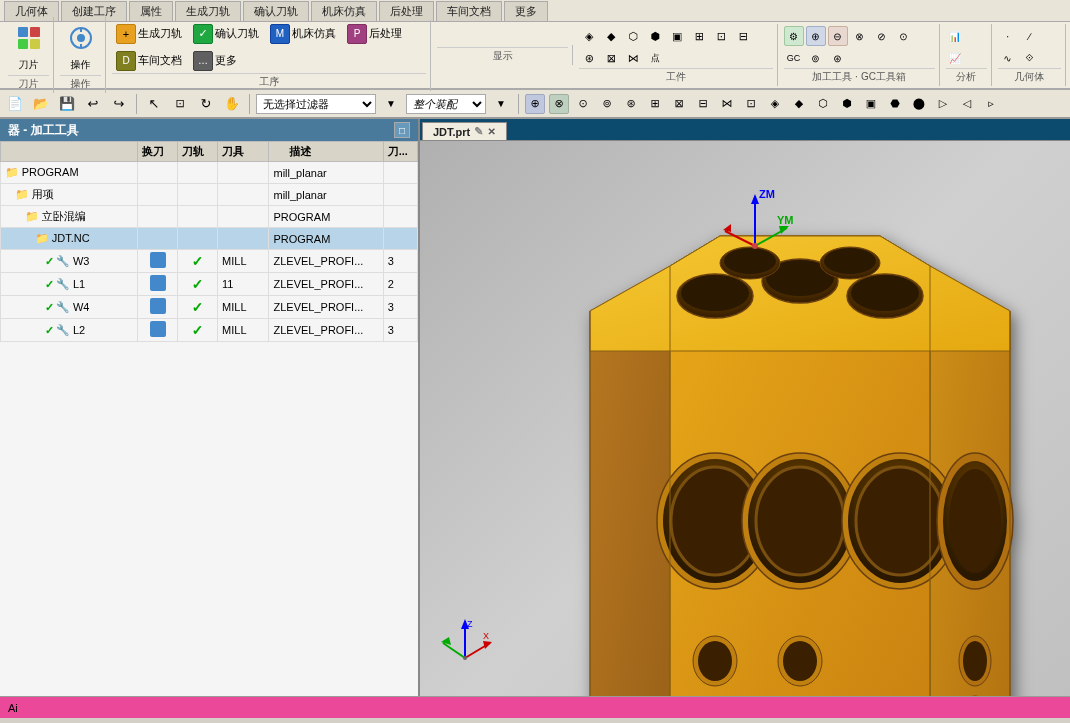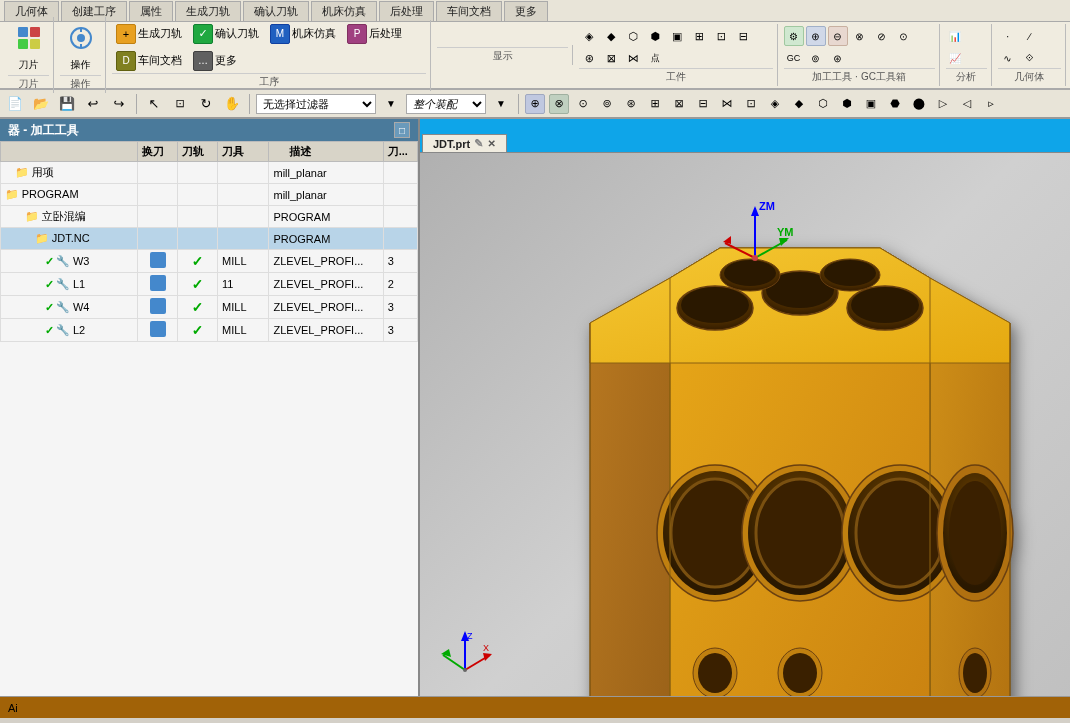--- a/index.html
+++ b/index.html
@@ -158,23 +158,23 @@
     
     .viewport {
       flex: 1;
       background: #c8c8c8;
       position: relative;
       overflow: hidden;
     }
 
     .viewport-tab-bar {
       display: flex;
-      background: #0ea5e9;
+      background: #0c4a6e;
       border-bottom: 1px solid #888;
-      height: 34px;
+      height: 22px;
       align-items: flex-end;
     }
 
     .viewport-tab {
       padding: 2px 10px;
       font-size: 11px;
       cursor: pointer;
       background: #c8c4b8;
       border: 1px solid #888;
       border-bottom: none;
@@ -199,21 +199,21 @@
       width: 100%;
       height: calc(100% - 22px);
       position: relative;
       overflow: hidden;
       background: linear-gradient(135deg, #b0b0b0 0%, #d0d0d0 50%, #c0c0c0 100%);
     }
 
     
     .status-bar {
       height: 22px;
-      background: #a16207;
+      background: #ec4899;
       border-top: 1px solid #999;
       display: flex;
       align-items: center;
       padding: 0 8px;
       font-size: 11px;
       gap: 8px;
     }
 
     .small-btn {
       display: flex;
@@ -491,29 +491,29 @@
             <th style="width:120px;padding-left:4px;"></th>
             <th style="width:35px;">换刀</th>
             <th style="width:35px;">刀轨</th>
             <th style="width:45px;">刀具</th>
             <th style="width:100px;padding-left:20px;">描述</th>
             <th style="width:30px;">刀...</th>
           </tr>
         </thead>
         <tbody id="tree-tbody">
         <tr class="tree-row">
-              <td style="padding-left: 14px;"><span style="color:#d4a020;margin-right:3px;">📁</span>用项</td>
+              <td style="padding-left: 4px;"><span style="color:#d4a020;margin-right:3px;">📁</span>PROGRAM</td>
               <td style="text-align: center;"></td>
               <td style="text-align: center;"></td>
               <td></td>
               <td>mill_planar</td>
               <td></td>
             </tr>
             <tr class="tree-row">
-              <td style="padding-left: 4px;"><span style="color:#d4a020;margin-right:3px;">📁</span>PROGRAM</td>
+              <td style="padding-left: 14px;"><span style="color:#d4a020;margin-right:3px;">📁</span>用项</td>
               <td style="text-align: center;"></td>
               <td style="text-align: center;"></td>
               <td></td>
               <td>mill_planar</td>
               <td></td>
             </tr>
             <tr class="tree-row">
               <td style="padding-left: 24px;"><span style="color:#d4a020;margin-right:3px;">📁</span>立卧混编</td>
               <td style="text-align: center;"></td>
               <td style="text-align: center;"></td>

